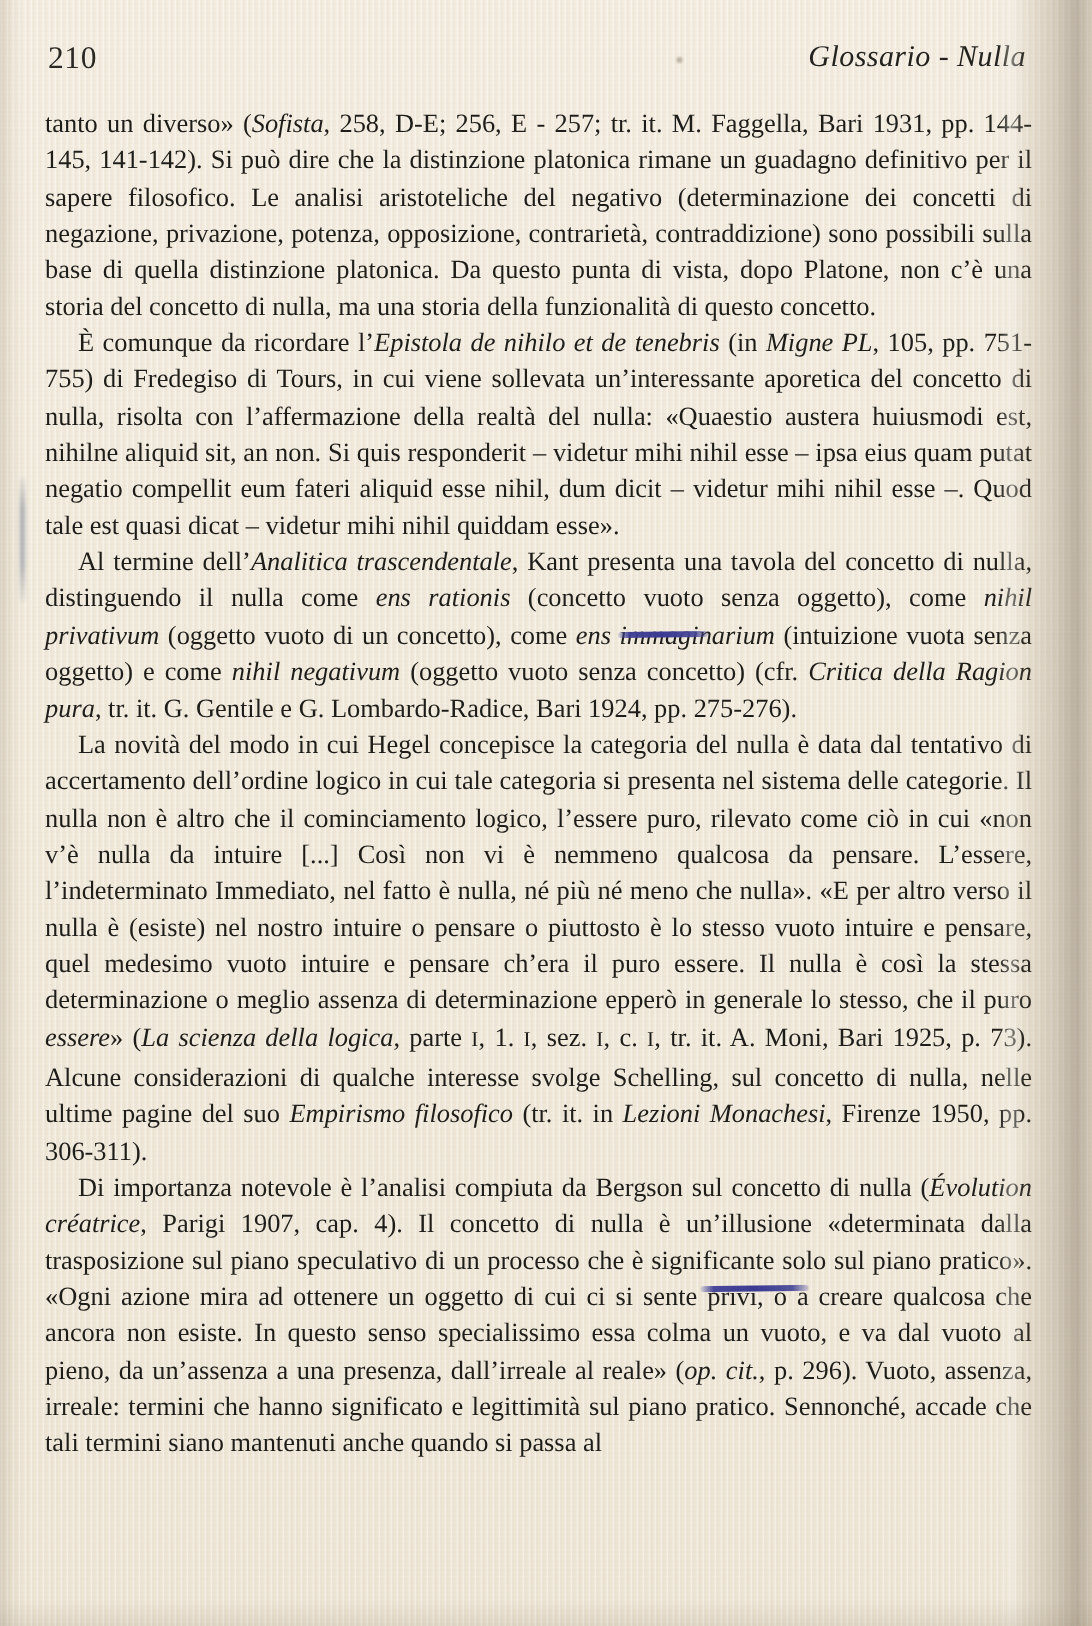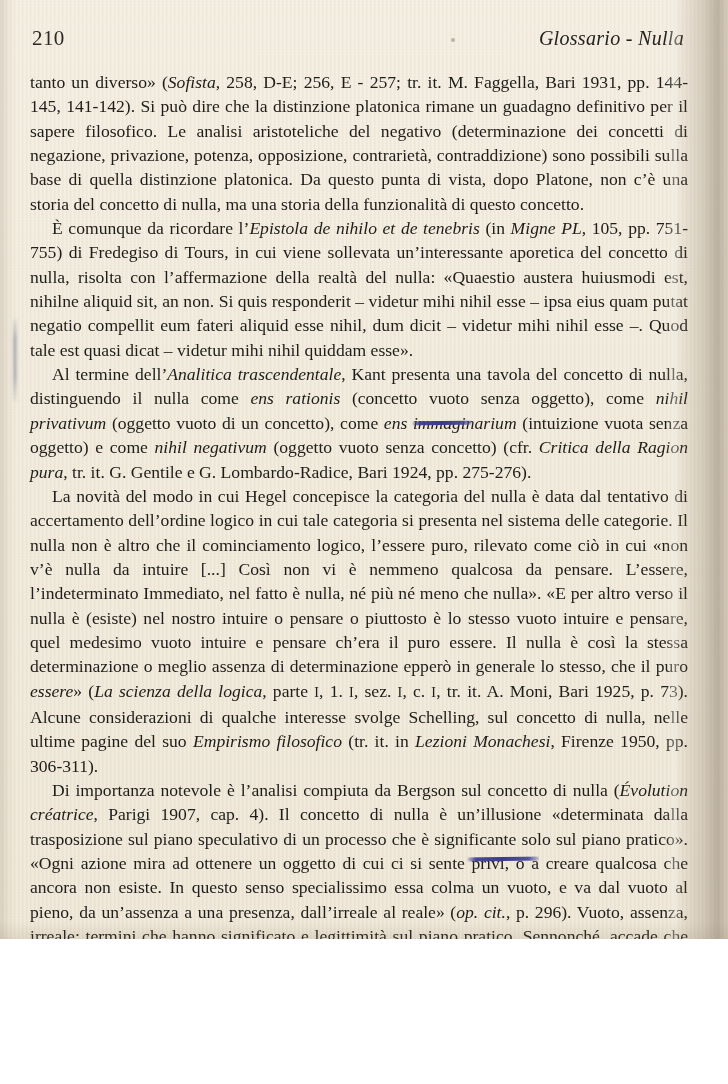--- a/index.html
+++ b/index.html
@@ -3,21 +3,21 @@
 <meta charset="utf-8">
 <style>
   html, body {
     margin: 0;
     padding: 0;
     background: #ffffff;
   }
   #page {
     position: relative;
     width: 728px;
-    height: 939px;
+    height: 1084px;
     overflow: hidden;
     background: #f9a8d4;
     font-family: "Liberation Serif", "DejaVu Serif", serif;
     color: #20201c;
   }
   
   #paper-texture {
     position: absolute;
     inset: 0;
     background:

